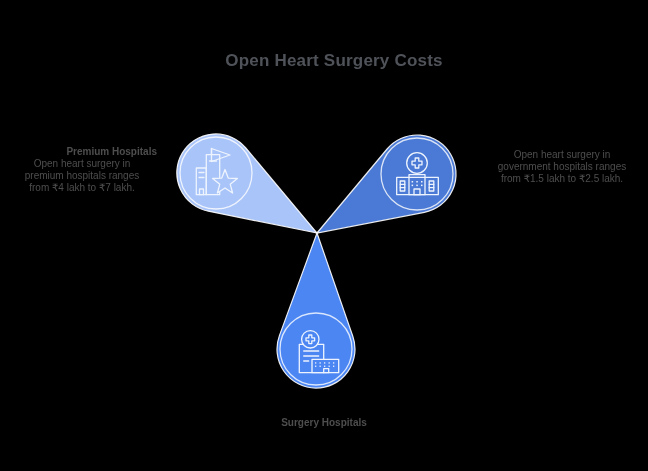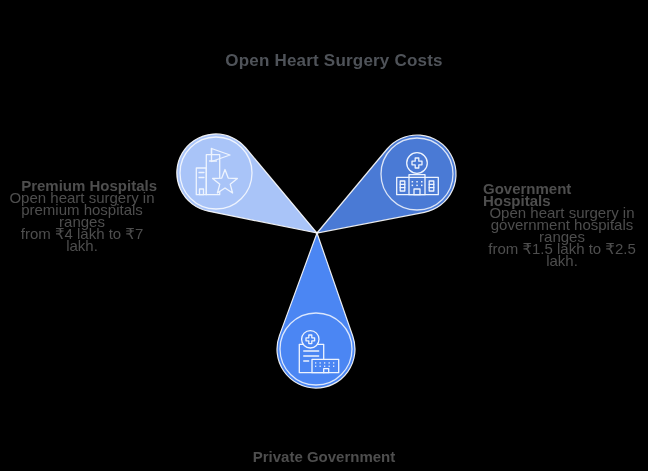--- a/index.html
+++ b/index.html
@@ -13,23 +13,22 @@
   .diagram-svg{position:absolute;left:0;top:0;}
 
   .title{
     position:absolute;left:14px;top:51px;width:640px;
     text-align:center;
     font-size:17px;font-weight:bold;letter-spacing:.2px;
     color:#4f5359;
   }
   .label-block{
     position:absolute;
-    font-size:15px;line-height:12px;
+    font-size:10px;line-height:12px;
     color:#4e4e4e;
-    margin-top:34px;
   }
   .label-block .heading{font-weight:bold;}
   .label-block .body{white-space:pre-line;text-align:center;}
   .label-premium{left:7px;top:146px;width:150px;text-align:right;}
   .label-government{left:483px;top:149px;width:158px;text-align:left;}
   .label-private{left:228px;top:417px;width:192px;text-align:center;}
 
   .petal{stroke:rgba(255,255,255,0.9);stroke-width:1.2;}
   .ring{fill:none;stroke:rgba(255,255,255,0.8);stroke-width:1.3;}
   .icon{
@@ -109,23 +108,22 @@
   <div class="title">Open Heart Surgery Costs</div>
 
   <div class="label-block label-premium">
     <div class="heading">Premium Hospitals</div>
     <div class="body">Open heart surgery in
 premium hospitals ranges
 from ₹4 lakh to ₹7 lakh.</div>
   </div>
 
   <div class="label-block label-government">
-    <div class="heading">Government Hospitals</div>
     <div class="body">Open heart surgery in
 government hospitals ranges
 from ₹1.5 lakh to ₹2.5 lakh.</div>
   </div>
 
   <div class="label-block label-private">
-    <div class="heading">Private Government</div>
+    <div class="heading">Surgery Hospitals</div>
   </div>
 
 </div>
 
 </body></html>

